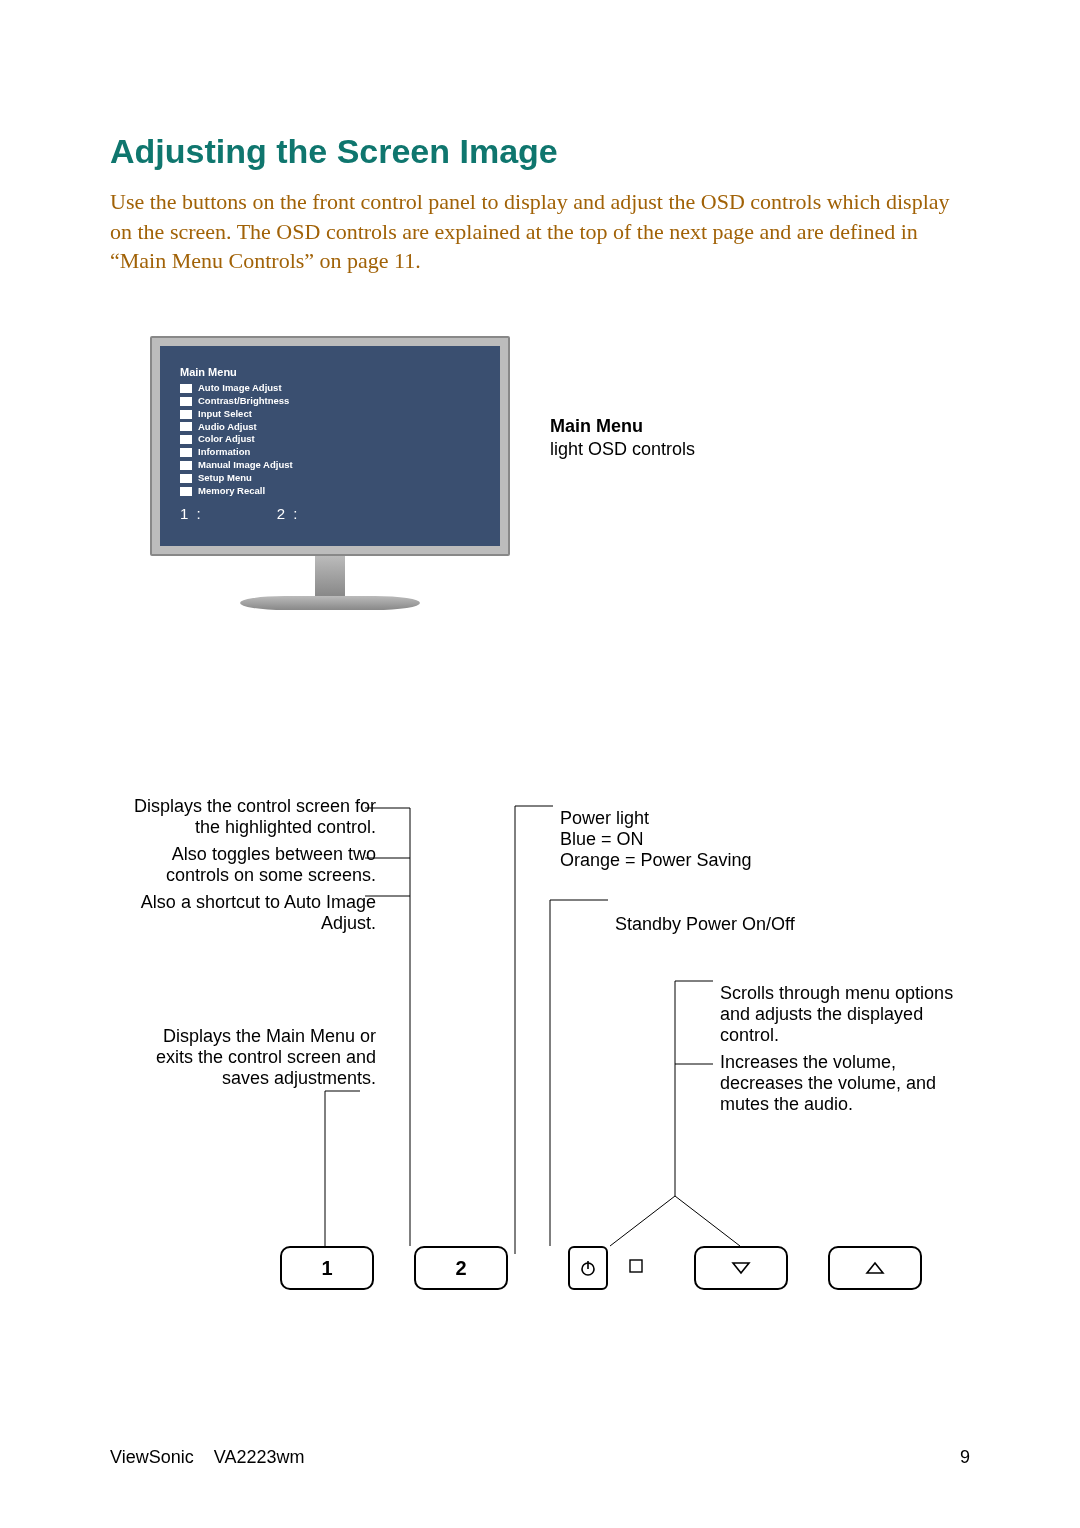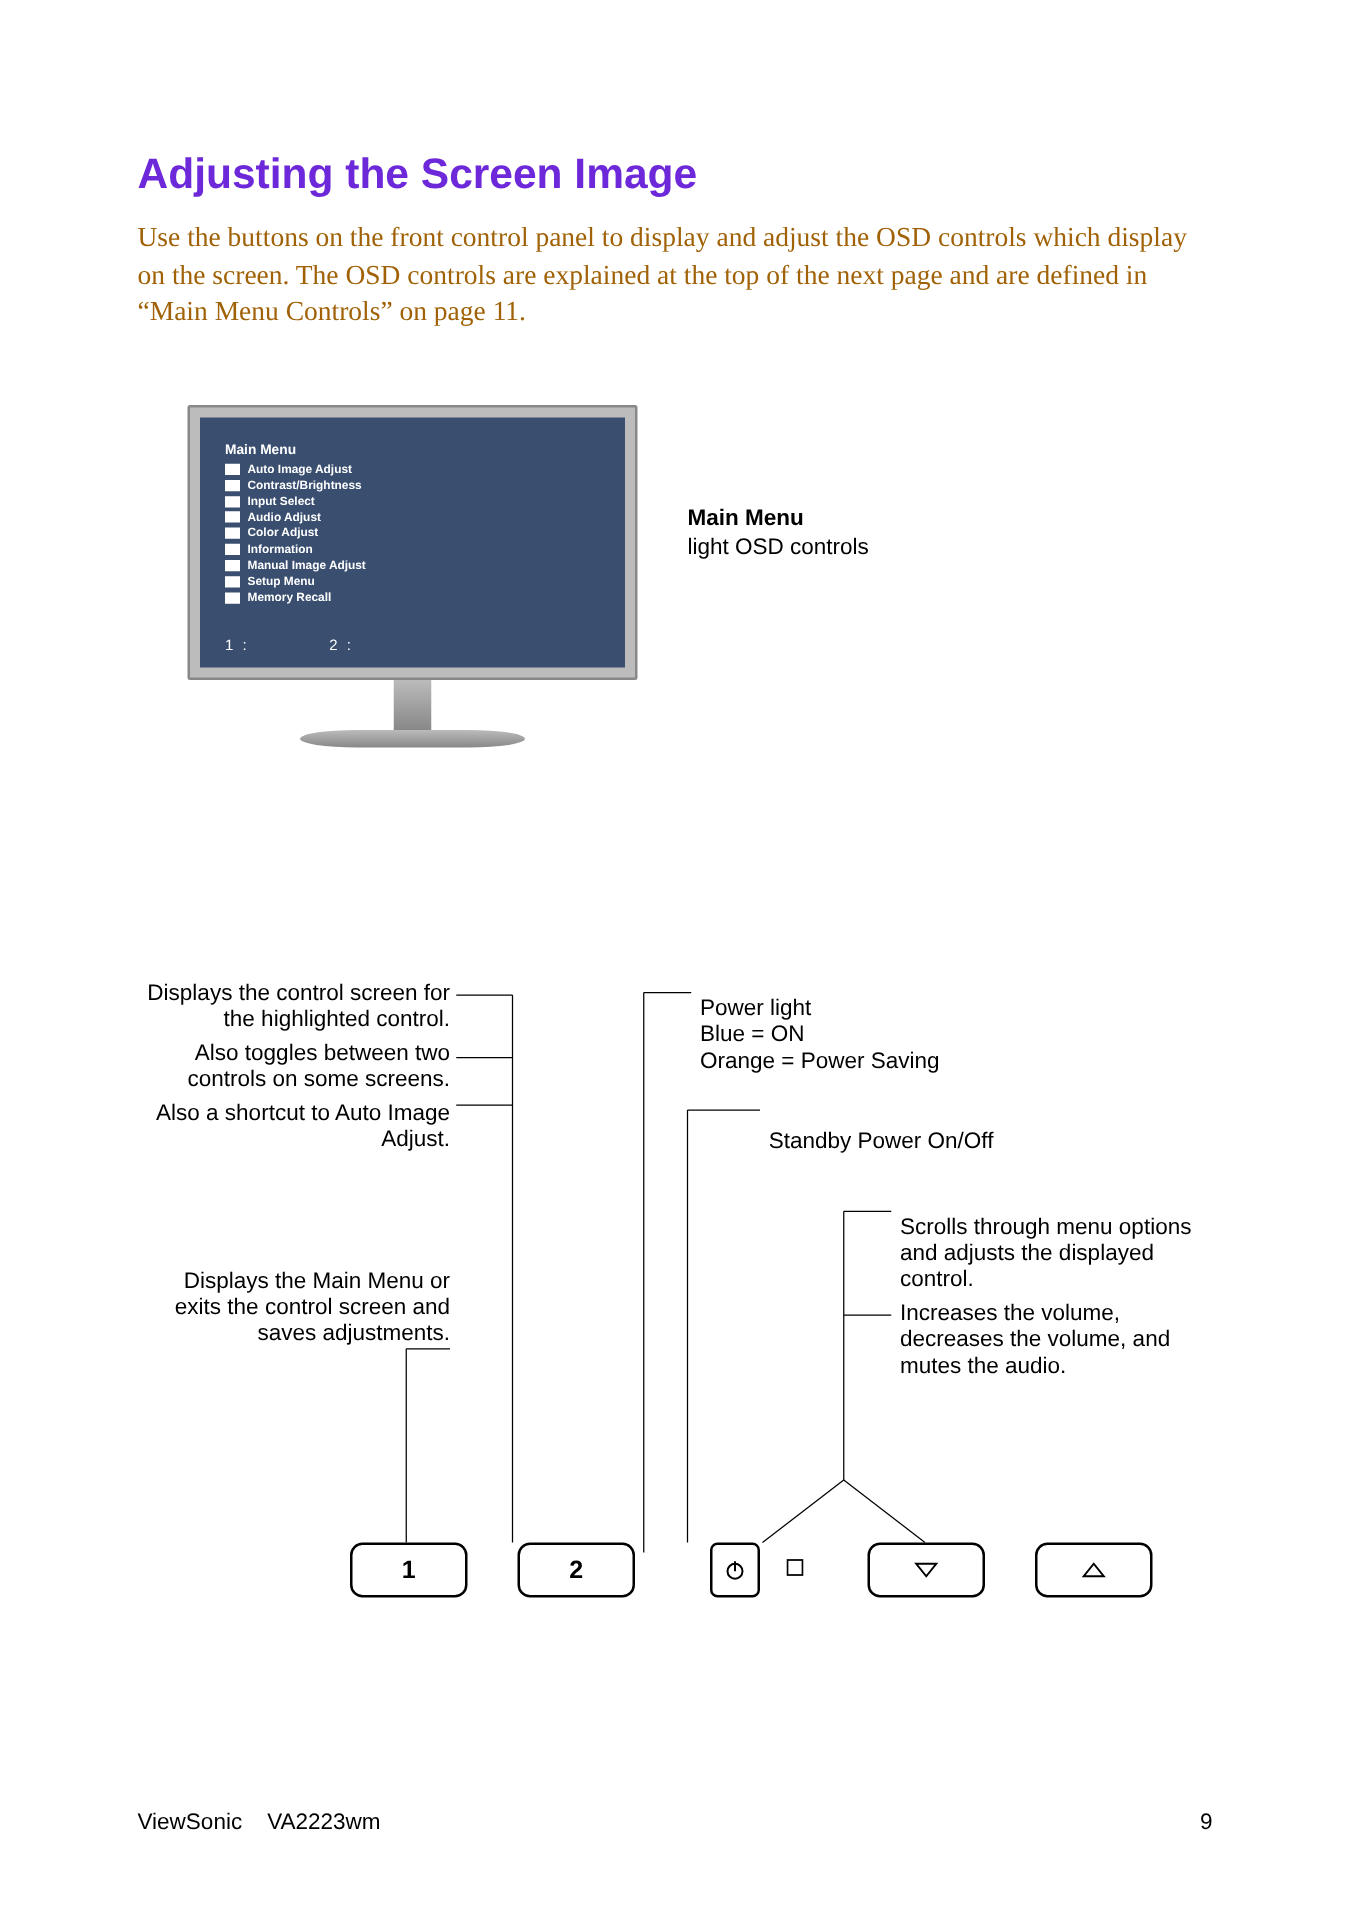--- a/index.html
+++ b/index.html
@@ -15,22 +15,22 @@
     }
     .page {
       padding: 120px 110px 60px 110px;
       box-sizing: border-box;
       height: 100%;
       position: relative;
     }
     h1 {
       font-size: 34px;
       font-weight: bold;
-      margin: 0 0 16px 0;
-      color: #6d28d9;
+      margin: 12px 0 16px 0;
+      color: #0f766e;
     }
     .intro {
       font-family: "Times New Roman", Times, serif;
       font-size: 22px;
       line-height: 1.35;
       margin: 0 0 60px 0;
       color: #a16207;
     }
     
     .monitor-zone {
@@ -82,23 +82,23 @@
     }
     .osd-list .ico {
       display: inline-block;
       width: 12px;
       height: 9px;
       background: #fff;
       margin-right: 6px;
       vertical-align: middle;
     }
     .osd-footer {
-      margin-top: 24px;
+      margin-top: 8px;
       color: #fff;
-      font-size: 12px;
+      font-size: 15px;
       letter-spacing: 2px;
     }
     .monitor-stand-neck {
       width: 30px;
       height: 40px;
       background: linear-gradient(#bbb,#888);
       margin: 0 auto;
     }
     .monitor-stand-base {
       width: 180px;
@@ -116,21 +116,21 @@
     .caption-block .cbold {
       font-weight: bold;
       margin-bottom: 2px;
     }
     .cap1 { top: 80px; }
     .cap2 { top: 190px; }
     
     .diagram { position: relative; height: 560px; }
     .left-labels {
       position: absolute;
-      left: 0;
+      left: 16px;
       width: 250px;
       text-align: right;
       font-size: 18px;
       color: #000;
     }
     .ll1 { top: 0; }
     .ll2 { top: 230px; }
     .right-labels {
       position: absolute;
       font-size: 18px;

